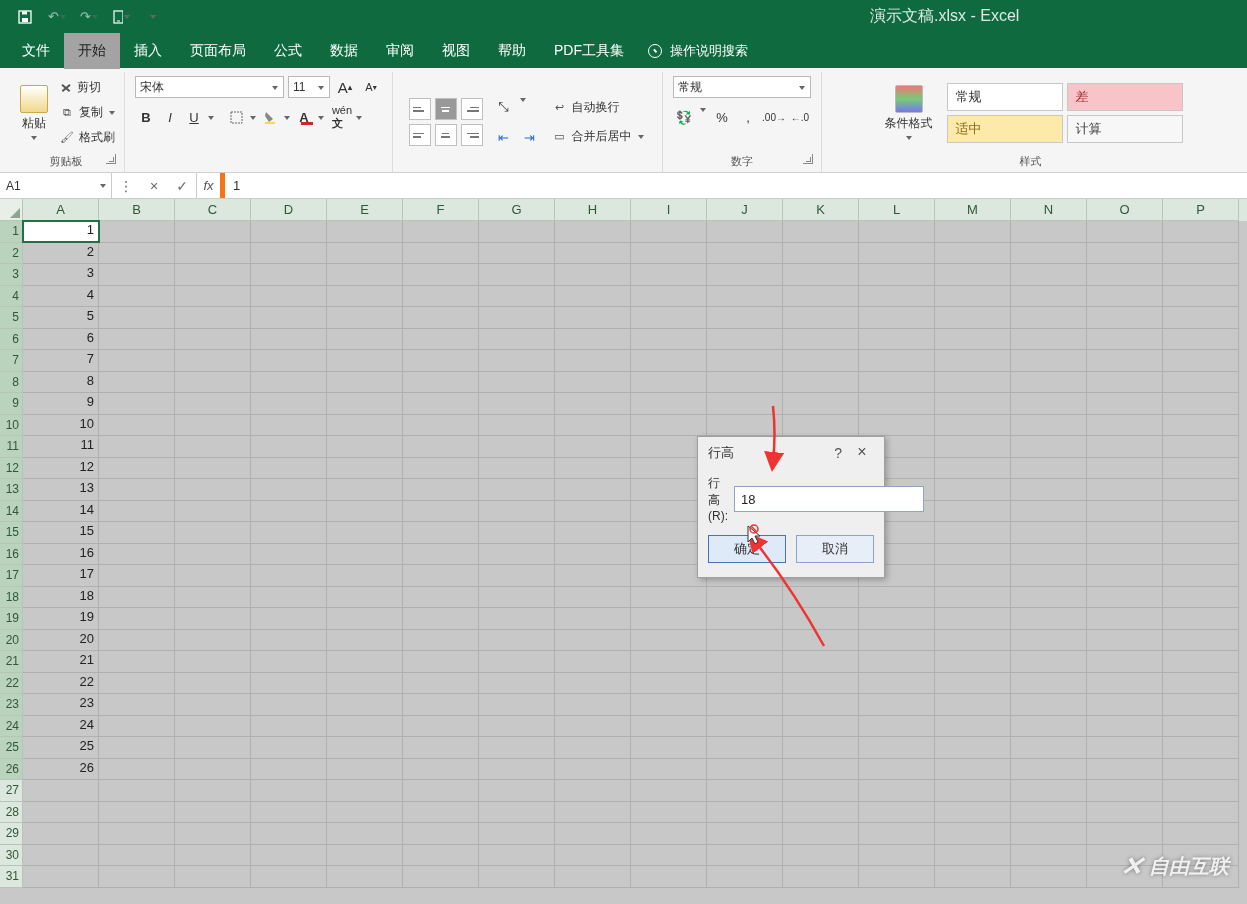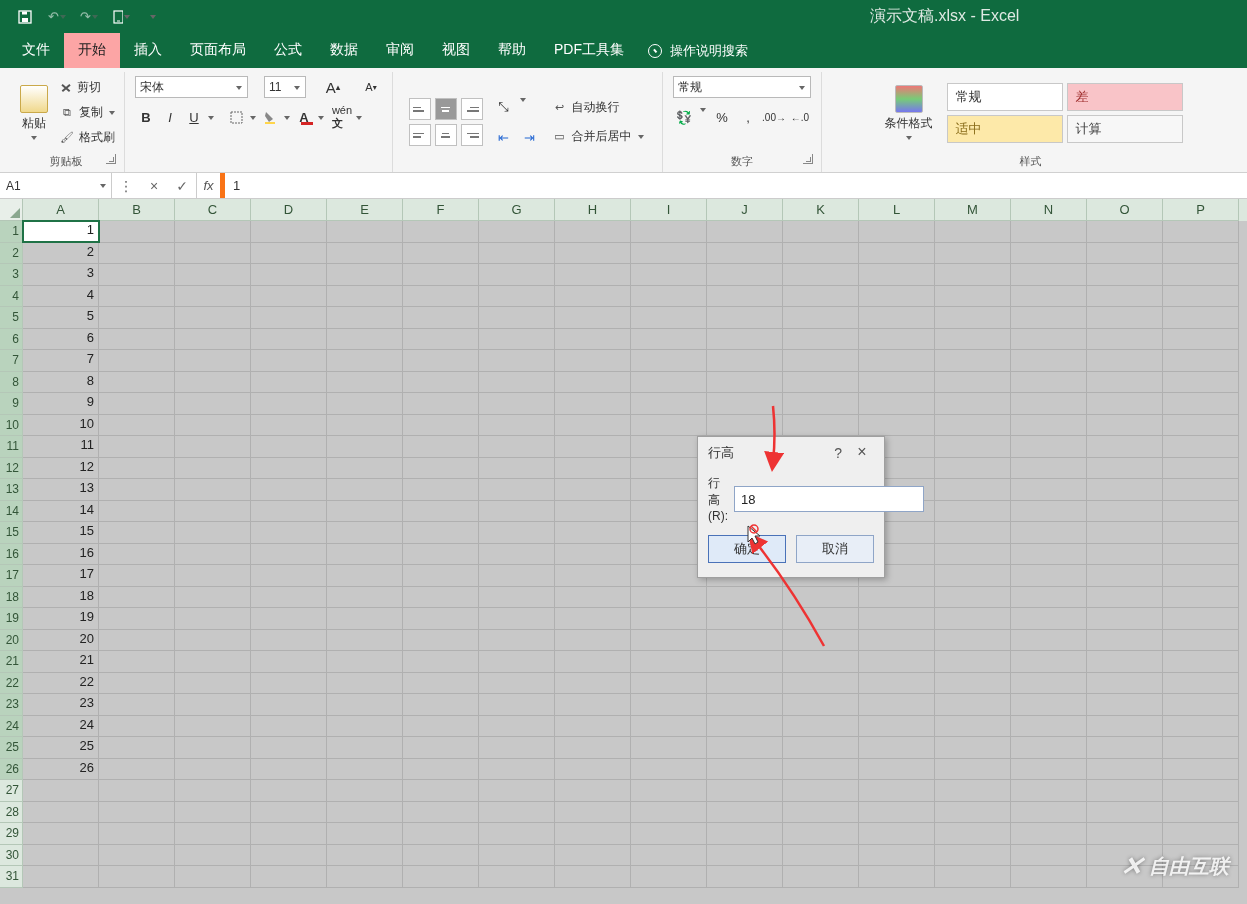--- a/index.html
+++ b/index.html
@@ -1,23 +1,23 @@
 <!DOCTYPE html>
 <html><head>
 <meta charset="utf-8">
 <style>
 *{margin:0;padding:0;box-sizing:border-box;font-family:"Microsoft YaHei",sans-serif;-webkit-user-select:none}
 html,body{width:1247px;height:904px;overflow:hidden;background:#fff}
 .titlebar{height:33px;background:#0f6b3f;display:flex;align-items:center;color:#fff;position:relative}
 .qat{display:flex;align-items:center;gap:14px;padding-left:16px}
 .qat-btn{width:18px;height:18px;display:flex;align-items:center;justify-content:center;color:#fff;font-size:13px;cursor:pointer}
 .title-text{position:absolute;left:50%;transform:translateX(-50%);font-size:16px;color:#dfe9e3;white-space:nowrap;left:870px;transform:none}
-.tabs{height:35px;background:#0f6b3f;display:flex;align-items:flex-end;padding-left:8px;color:#fff}
+.tabs{height:35px;background:#0f6b3f;display:flex;align-items:center;padding-left:8px;color:#fff}
 .tab{padding:9px 14px 9px;font-size:14px;cursor:pointer;color:#fff}
-.tab.active{background:#fca5a5;color:#222}
+.tab.active{background:#a3a3a3;color:#222}
 .tell-me{display:flex;align-items:center;gap:8px;padding:8px 10px;font-size:13px;color:#fff;cursor:text}
 .bulb{width:14px;height:14px;border:1.5px solid #fff;border-radius:50%;position:relative}
 .bulb:after{content:"";position:absolute;width:1.5px;height:4px;background:#fff;left:50%;top:50%;transform:translate(-50%,-50%) rotate(-40deg)}
 .ribbon{height:105px;background:#f5f5f5;border-bottom:1px solid #d0d0d0;display:flex;padding:4px 8px 0 8px}
 .group{display:flex;flex-direction:column;align-items:center;padding:2px 6px;border-right:1px solid #dcdcdc}
 .group-body{flex:1;display:flex;align-items:center}
 .group-label{font-size:11px;color:#555;padding:3px 0 1px;position:relative;width:100%;text-align:center}
 .dlaunch{position:absolute;right:2px;top:3px;width:10px;height:10px;border:1px solid #888;border-top:none;border-left:none;cursor:pointer}
 .dlaunch:after{content:"";position:absolute;width:4px;height:4px;border-right:1px solid #888;border-bottom:1px solid #888;right:1px;bottom:1px}
 .big-btn{display:flex;flex-direction:column;align-items:center;font-size:12px;color:#333;padding:2px 6px;cursor:pointer;gap:2px}
@@ -140,21 +140,21 @@
             <span class="mini-ico">🖌</span>
             <span>格式刷</span>
           </div>
       </div>
     </div>
     <div class="group-label"><span>剪贴板</span><span class="dlaunch"></span></div>
   </div>
 
   <div class="group" style="min-width:268px">
     <div class="group-body" style="flex-direction:column;align-items:stretch;gap:8px;width:100%;padding:2px 4px">
-      <div style="display:flex;gap:16px;align-items:center">
+      <div style="display:flex;gap:4px;align-items:center">
         <div class="combo" style="flex:1">
             <span>宋体</span>
             <span class="dd"></span>
           </div>
         <div class="combo" style="width:42px">
             <span>11</span>
             <span class="dd"></span>
           </div>
         <div class="toolbtn" style="font-size:15px">A<span style="font-size:9px;vertical-align:super">▴</span></div>
         <div class="toolbtn" style="font-size:11px">A<span style="font-size:8px;vertical-align:super">▾</span></div>

